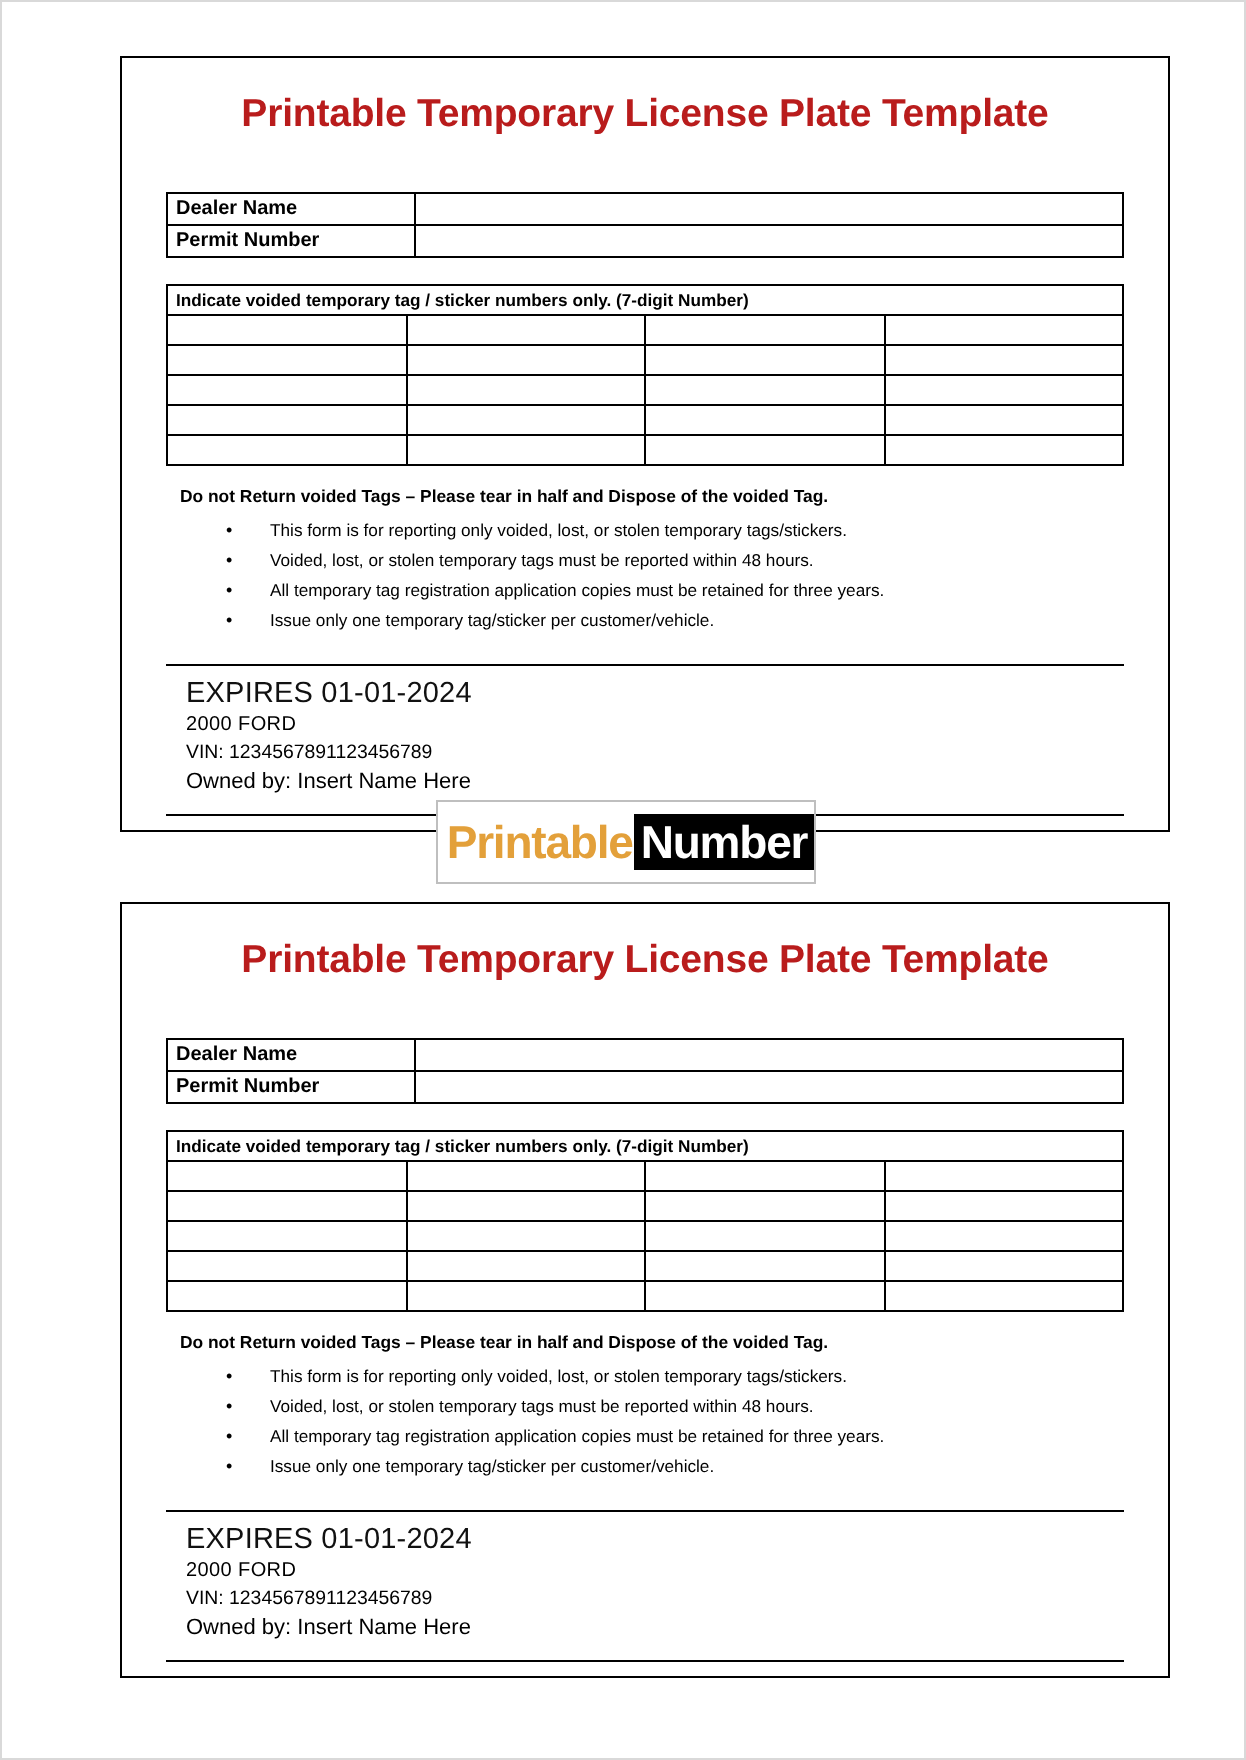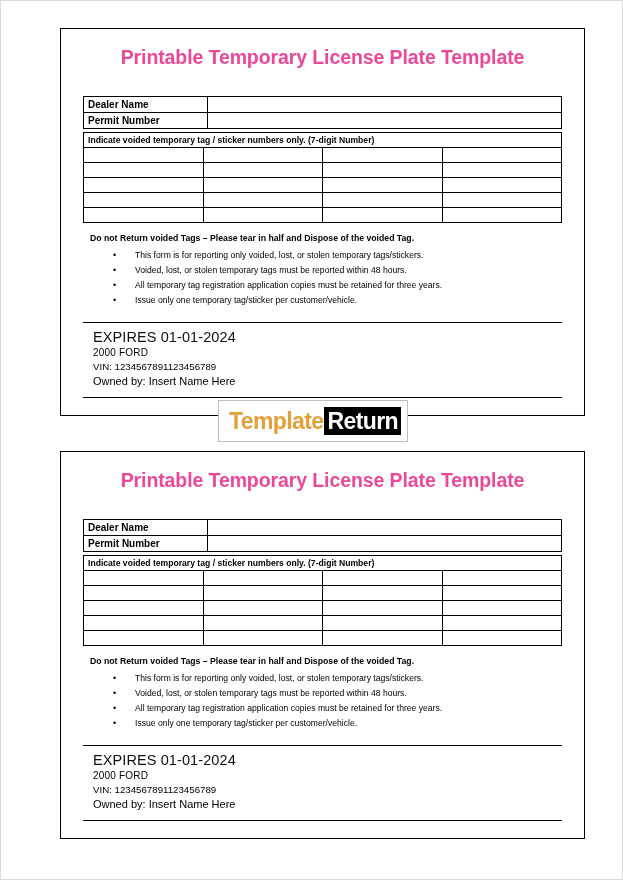--- a/index.html
+++ b/index.html
@@ -56,21 +56,21 @@
 
   
   .doc-title {
     text-align: center;
     font-size: 19.5px;
     font-weight: bold;
     letter-spacing: -0.1px;
     margin: 0;
     padding-top: 17px;
     line-height: 1.15;
-    color: #ec4899;
+    color: #b91c1c;
   }
 
   
   .dealer-table {
     width: 100%;
     border-collapse: collapse;
     margin-top: 28px;
     table-layout: fixed;
   }
   .dealer-table td {
@@ -82,21 +82,21 @@
     line-height: 1.2;
     vertical-align: middle;
   }
   .dealer-table td.label-cell { width: 25%; }
   .dealer-table td.value-cell { width: 75%; }
 
   
   .voided-table {
     width: 100%;
     border-collapse: collapse;
-    margin-top: 3px;
+    margin-top: 13px;
     table-layout: fixed;
   }
   .voided-table td {
     border: 1.2px solid #000000;
     height: 12px;
     padding: 1px 4px;
     font-size: 8.6px;
     line-height: 1.2;
     vertical-align: middle;
   }
@@ -379,18 +379,18 @@
         <div class="vehicle-line">2000 FORD</div>
         <div class="vin-line">VIN: 1234567891123456789</div>
         <div class="owner-line">Owned by: Insert Name Here</div>
       </div>
 
     </div>
   </div>
 
   <div class="watermark">
     <div class="wm-inner">
-      <span class="wm-printable">Template</span>
-      <span class="wm-sample">Return</span>
+      <span class="wm-printable">Printable</span>
+      <span class="wm-sample">Number</span>
     </div>
   </div>
 
 </div>
 
 </body></html>

